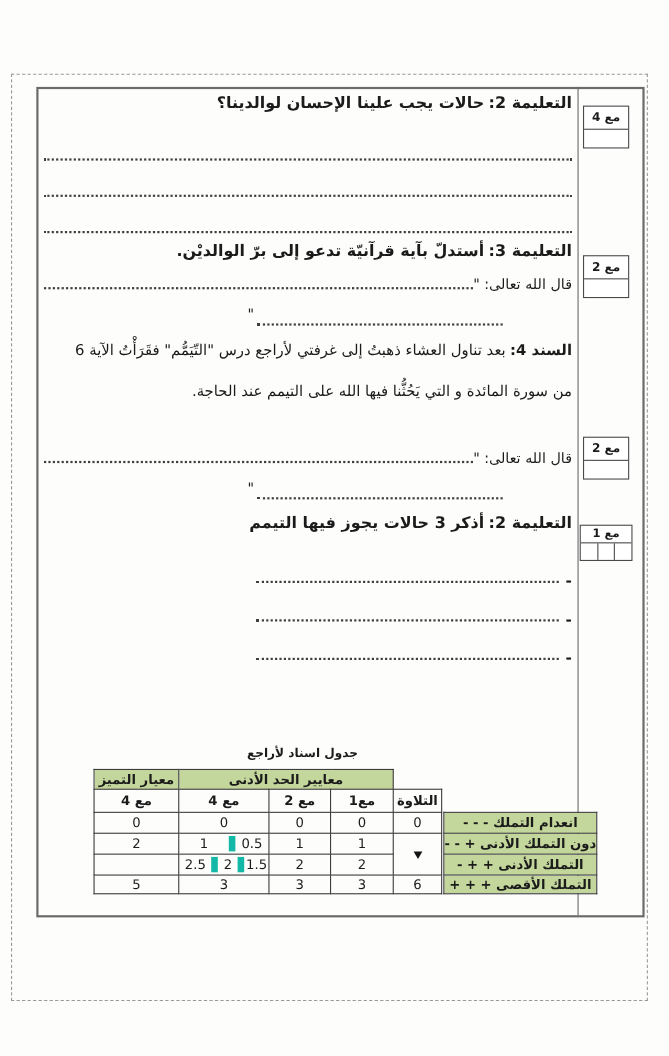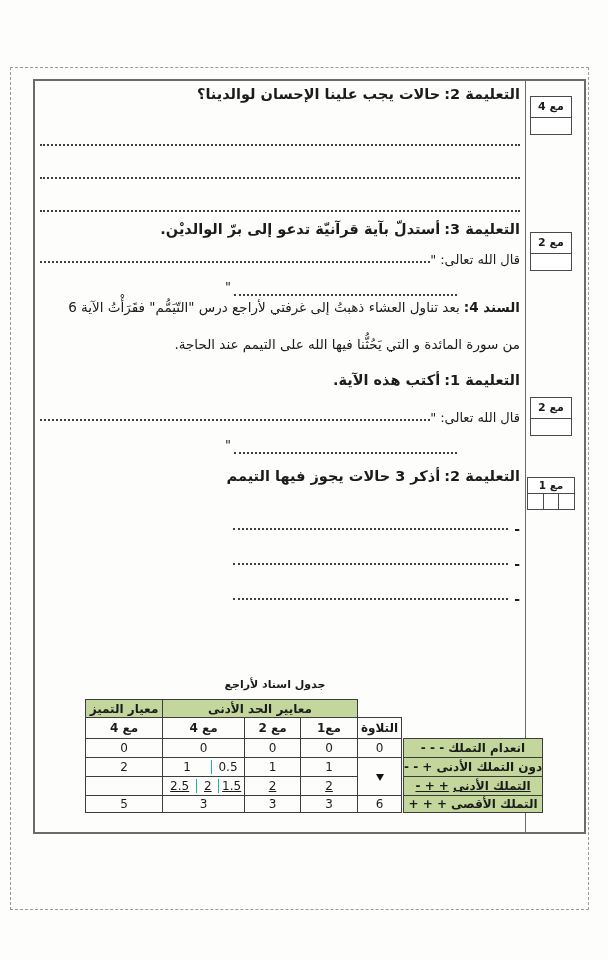--- a/index.html
+++ b/index.html
@@ -36,21 +36,21 @@
   .tbl-title{left:205px;width:140px;top:678px;text-align:center;font-size:11px;font-weight:bold;}
   table.grade{border-collapse:collapse;direction:ltr;table-layout:fixed;position:absolute;left:85px;top:699px;}
   table.grade td{border:1px solid #3d3d3d;text-align:center;vertical-align:middle;
                  font-size:12px;padding:0;overflow:hidden;}
   table.grade td.nb{border:none;background:transparent;}
   td.green{background:#c3d69b;}
   td.hdr{font-weight:bold;font-size:11.5px;direction:rtl;}
   td.mlabel{direction:rtl;text-align:right;font-size:10px;font-weight:bold;padding:0 4px 0 2px;white-space:nowrap;}
   td.mlabel .marks{margin-right:4px;}
   .split{display:flex;height:100%;align-items:stretch;direction:ltr;}
-  .split>div{display:flex;align-items:center;justify-content:center;border-left:1px solid #14b8a6;}
+  .split>div{display:flex;align-items:center;justify-content:center;border-left:6px solid #14b8a6;}
   .split>div:first-child{border-left:none;}
   .arrowv{display:flex;flex-direction:column;align-items:center;height:100%;padding-top:1px;box-sizing:border-box;}
   .arrow-line{width:2px;background:#141414;flex:1;}
   .arrow-head{width:0;height:0;border-left:4px solid transparent;border-right:4px solid transparent;
               border-top:7px solid #141414;}
 </style>
 </head>
 <body>
 
 <div id="page">
@@ -92,28 +92,25 @@
   </div>
   <div class="abs qrow" style="top:247px;">
     <span class="lead">قال الله تعالى: "</span>
     <div class="fill"></div>
   </div>
   <div class="abs q2" style="top:282px;">
     <div class="fill"></div>
     <span class="close">"</span>
   </div>
 
-  <div class="abs para" style="top:289px;">
+  <div class="abs para" style="top:301px;">
     <span class="lbl">السند 4:</span><span>بعد تناول العشاء ذهبتُ إلى غرفتي لأراجع درس "التّيَمُّم" فقَرَأْتُ الآية 6</span>
     <span style="display:block;">من سورة المائدة و التي يَحُثُّنا فيها الله على التيمم عند الحاجة.</span>
   </div>
 
-  <div class="abs h" style="top:372px;">
-    <span class="lbl">التعليمة 1:</span><span>أكتب هذه الآية.</span>
-  </div>
   <div class="abs qrow" style="top:405px;">
     <span class="lead">قال الله تعالى: "</span>
     <div class="fill"></div>
   </div>
   <div class="abs q2" style="top:440px;">
     <div class="fill"></div>
     <span class="close">"</span>
   </div>
 
   <div class="abs h" style="top:468px;">
@@ -186,21 +183,21 @@
         <div class="arrowv">
           <div class="arrow-line"></div>
           <div class="arrow-head"></div>
         </div>
       </td>
       <td class="nb"></td>
       <td class="green mlabel">
         <span>دون التملك الأدنى</span><span class="marks">+ - -</span>
       </td>
     </tr>
-    <tr style="height:19px;text-decoration:underline;">
+    <tr style="height:19px;">
       <td></td>
       <td>
         <div class="split">
           <div style="flex:1.35;">2.5</div>
           <div style="flex:0.85;">2</div>
           <div style="flex:1;">1.5</div>
         </div>
       </td>
       <td>2</td>
       <td>2</td>

